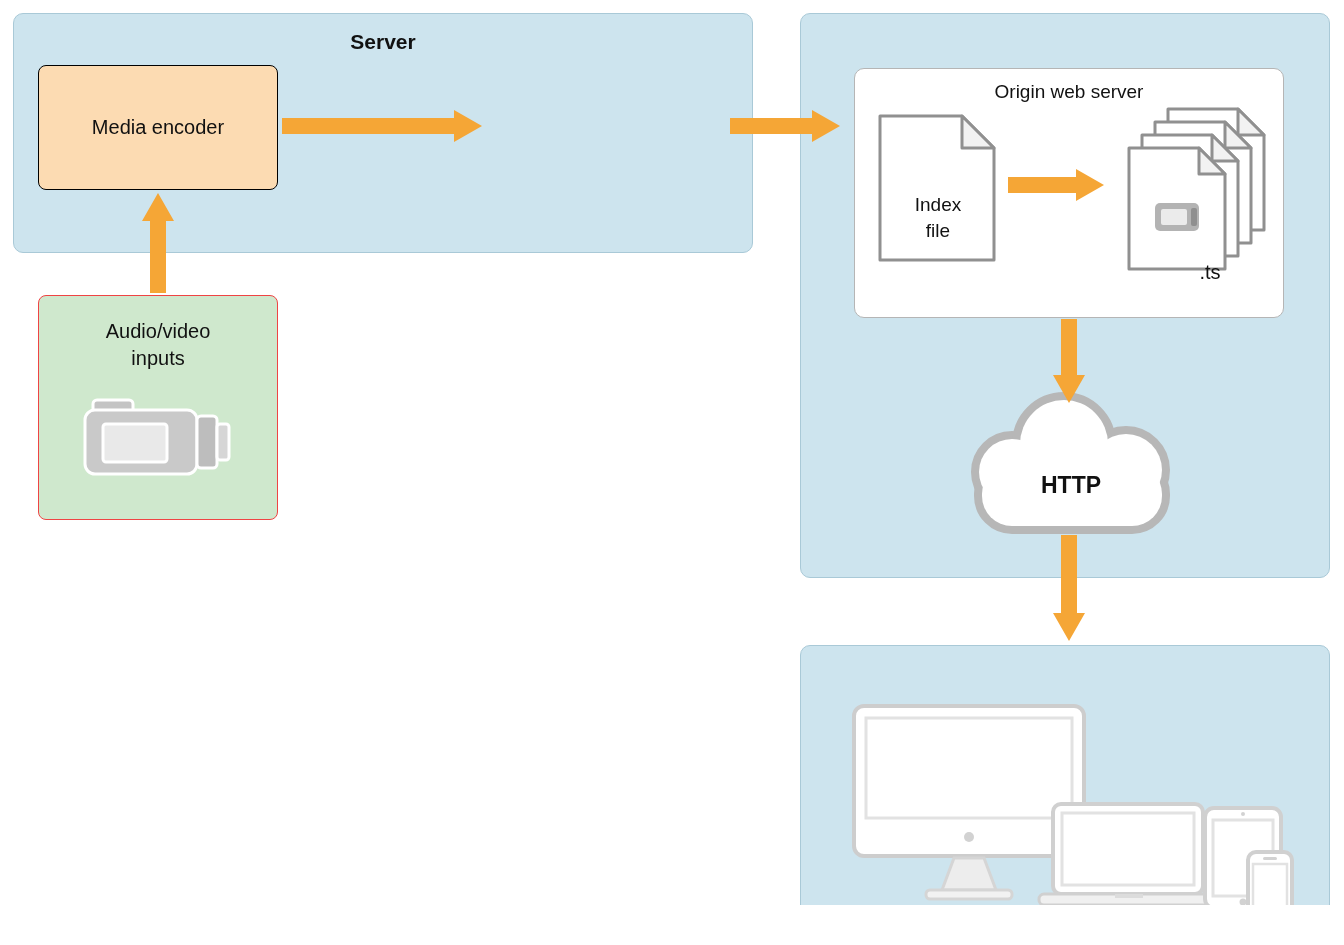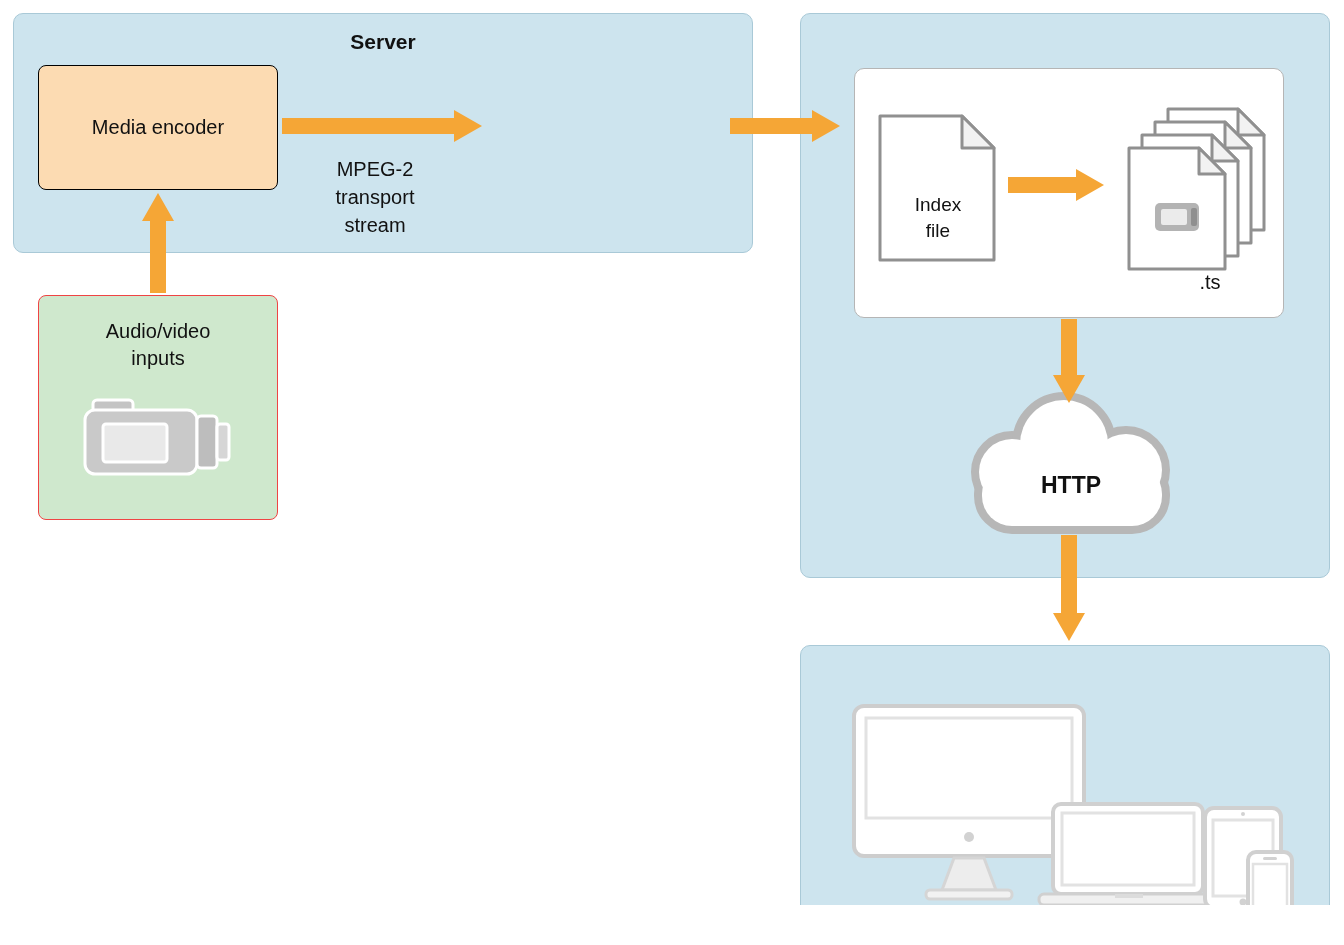--- a/index.html
+++ b/index.html
@@ -42,43 +42,41 @@
 
   <div class="panel" style="left:13px; top:13px; width:740px; height:240px;">
     <div class="panel-title">Server</div>
   </div>
 
   <div class="node orange" style="left:38px; top:65px; width:240px; height:125px;">
     <span>Media encoder</span>
   </div>
 
 
-  <div class="arrow-label" style="left:290px; top:155px; width:170px;">MPEG-2
-transport
-stream</div>
 
   <div class="node green" style="left:38px; top:295px; width:240px; height:225px;">
     <div class="green-label">Audio/video
 inputs</div>
     <div class="camcorder-wrap">
       <svg width="170" height="110" viewBox="0 0 170 110">
         <g stroke="#ffffff" stroke-width="3">
           <rect x="20" y="12" width="40" height="14" rx="4" fill="#c4c4c4"></rect>
           <rect x="12" y="22" width="112" height="64" rx="10" fill="#c9c9c9"></rect>
           <rect x="30" y="36" width="64" height="38" rx="3" fill="#e9e9e9"></rect>
           <rect x="124" y="28" width="20" height="52" rx="4" fill="#bdbdbd"></rect>
           <rect x="144" y="36" width="12" height="36" rx="3" fill="#d6d6d6"></rect>
         </g>
       </svg>
     </div>
   </div>
 
   <div class="panel" style="left:800px; top:13px; width:530px; height:565px;">
 
     <div class="origin-box" style="left:53px; top:54px; width:430px; height:250px;">
+      <div class="origin-title">Origin web server</div>
 
       <div class="icon-abs" style="left:23px; top:45px;">
         <svg width="120" height="150" viewBox="0 0 120 150">
           <path d="M2,2 H84 L116,34 V146 H2 Z" fill="#ffffff" stroke="#909090" stroke-width="3" stroke-linejoin="round"></path>
           <polygon points="84,2 116,34 84,34" fill="#f2f2f2" stroke="#909090" stroke-width="3" stroke-linejoin="round"></polygon>
         </svg>
       </div>
       <div class="file-label" style="left:23px; top:95px; width:120px;">Index
 file</div>
 
@@ -102,21 +100,21 @@
                 <polygon points="72,2 98,28 72,28" fill="#f2f2f2"></polygon>
             </g>
           </g>
           <g>
             <rect x="28" y="96" width="44" height="28" rx="5" fill="#b3b3b3"></rect>
             <rect x="34" y="102" width="26" height="16" rx="2" fill="#ebebeb"></rect>
             <rect x="64" y="101" width="6" height="18" rx="2" fill="#8f8f8f"></rect>
           </g>
         </svg>
       </div>
-      <div class="ts-label" style="left:325px; top:202px; width:60px;">.ts</div>
+      <div class="ts-label" style="left:325px; top:192px; width:60px;">.ts</div>
     </div>
 
     <div class="icon-abs" style="left:155px; top:378px;">
       <svg width="230" height="150" viewBox="0 0 230 150">
         <g stroke="#b7b7b7" stroke-width="16" fill="#ffffff">
           <circle cx="56" cy="80" r="33"></circle>
           <circle cx="108" cy="52" r="44"></circle>
           <circle cx="170" cy="78" r="36"></circle>
           <rect x="26" y="72" width="180" height="62" rx="30"></rect>
         </g>

